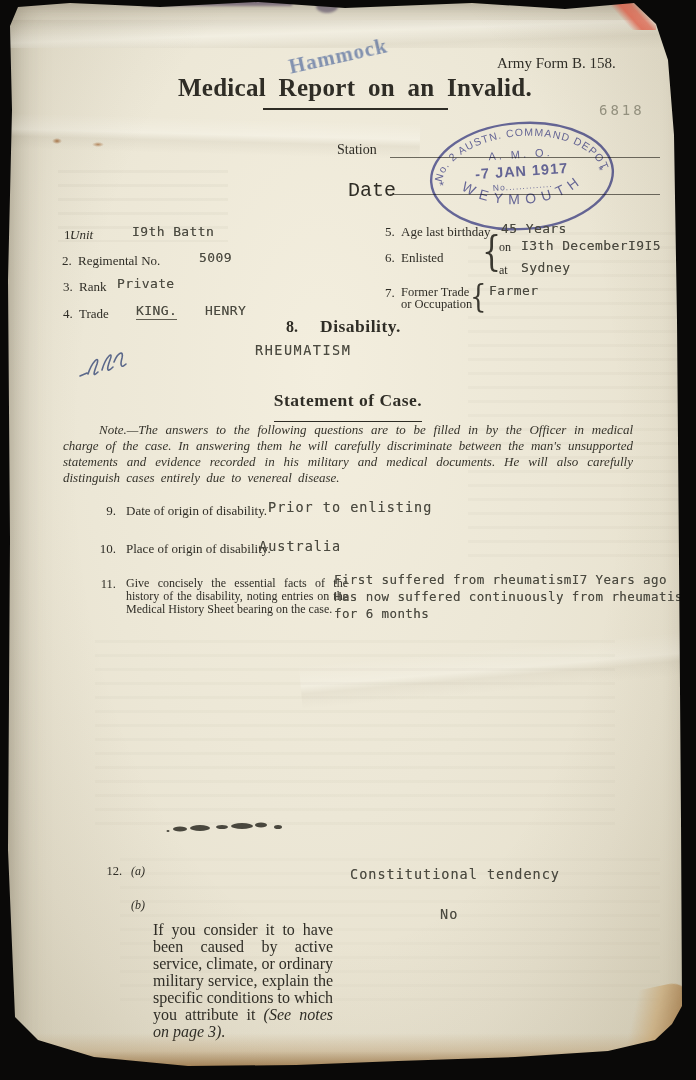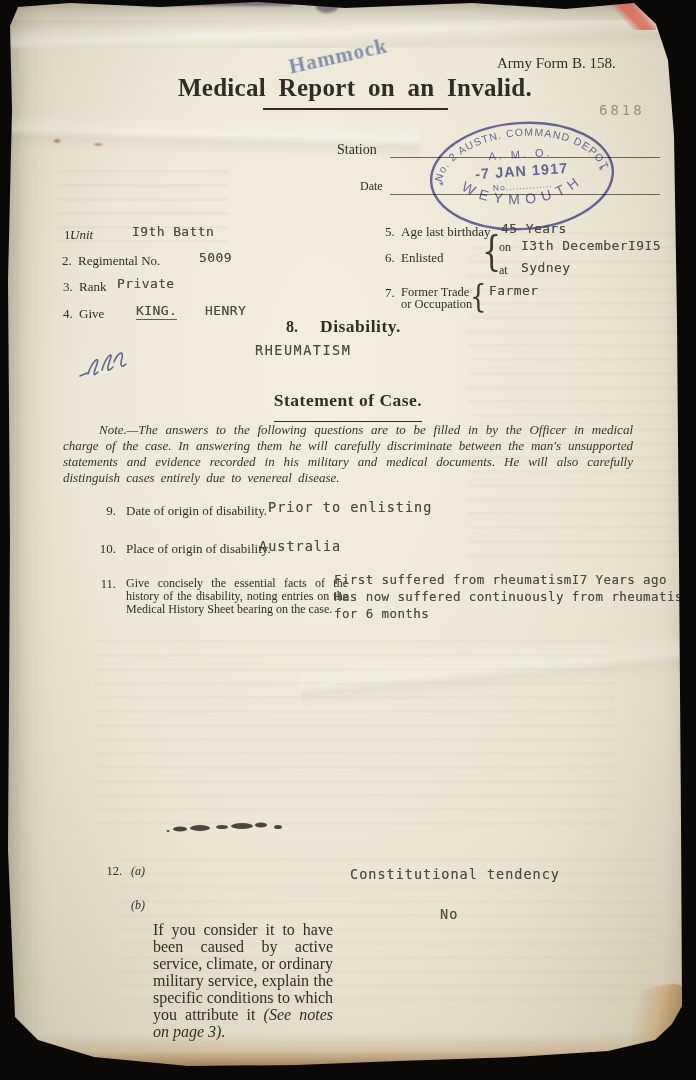--- a/index.html
+++ b/index.html
@@ -53,21 +53,21 @@
     <div class="abs" style="left:92px;top:142px;width:12px;height:5px;background:radial-gradient(rgba(160,100,50,.7), transparent 70%);"></div>
 
     <div class="abs" style="left:288px;top:44px;font-size:21px;font-weight:bold;letter-spacing:1px;color:rgba(110,135,195,.8);transform:rotate(-12.5deg);mix-blend-mode:multiply;filter:blur(.3px);font-family:'Liberation Serif',serif;">Hammock</div>
     <div class="abs printed" style="left:497px;top:55px;font-size:15px;white-space:nowrap;">Army Form B. 158.</div>
     <div class="abs printed" style="left:0;top:74px;width:696px;text-align:center;padding-left:14px;box-sizing:border-box;font-size:25px;font-weight:bold;word-spacing:6px;letter-spacing:.3px;">Medical Report on an Invalid.</div>
     <div class="abs" style="left:263px;top:108px;width:185px;height:2px;background:#2e2c25;"></div>
     <div class="abs" style="left:599px;top:102px;font-family:'DejaVu Sans Mono',monospace;font-size:14px;letter-spacing:3px;color:#93907e;">6818</div>
 
     <div class="abs printed" style="left:337px;top:142px;font-size:14px;">Station</div>
     <div class="abs rule" style="left:390px;top:157px;width:270px;"></div>
-    <div class="abs printed" style="left:360px;top:179px;font-size:12px;">Date</div>
+    <div class="abs printed" style="left:348px;top:179px;font-size:20px;font-family:Liberation Mono, monospace;">Date</div>
     <div class="abs rule" style="left:390px;top:194px;width:270px;"></div>
 
     <div class="abs" style="left:427px;top:120px;width:190px;height:112px;transform:rotate(-4deg);mix-blend-mode:multiply;opacity:.88;">
       <svg width="190" height="112" viewBox="0 0 190 112" fill="none">
         <ellipse cx="95" cy="56" rx="91" ry="53" stroke="#585ba6" stroke-width="2.4"></ellipse>
         <path id="arcTop" d="M 14,62 A 81,46 0 0 1 176,62" fill="none"></path>
         <path id="arcBot" d="M 22,50 A 75,44 0 0 0 168,50" fill="none"></path>
         <text font-size="10.5" letter-spacing="1.1" fill="#585ba6">
           <textPath href="#arcTop" startOffset="50%" text-anchor="middle">No. 2 AUSTN. COMMAND DEPOT</textPath>
         </text>
@@ -88,21 +88,21 @@
 
     <span class="abs label" style="left:62px;top:253px;">2.</span>
     <span class="abs label" style="left:78px;top:253px;">Regimental No.</span>
     <span class="abs typed" style="left:199px;top:250px;font-size:13px;">5009</span>
 
     <span class="abs label" style="left:63px;top:279px;">3.</span>
     <span class="abs label" style="left:79px;top:279px;">Rank</span>
     <span class="abs typed" style="left:117px;top:276px;font-size:13px;">Private</span>
 
     <span class="abs label" style="left:63px;top:306px;">4.</span>
-    <span class="abs label" style="left:79px;top:306px;">Give</span>
+    <span class="abs label" style="left:79px;top:306px;">Trade</span>
     <span class="abs typed" style="left:136px;top:303px;font-size:13px;border-bottom:1.5px solid rgba(60,58,48,.8);padding-bottom:1px;">KING.</span>
     <span class="abs typed" style="left:205px;top:303px;font-size:13px;">HENRY</span>
 
     <span class="abs label" style="left:385px;top:224px;">5.</span>
     <span class="abs label" style="left:401px;top:224px;">Age last birthday</span>
     <span class="abs typed" style="left:501px;top:221px;font-size:13px;">45 Years</span>
 
     <span class="abs label" style="left:385px;top:250px;">6.</span>
     <span class="abs label" style="left:401px;top:250px;">Enlisted</span>
     <span class="abs brace" style="left:482px;top:236px;font-size:30px;transform:scaleY(1.35);">{</span>

